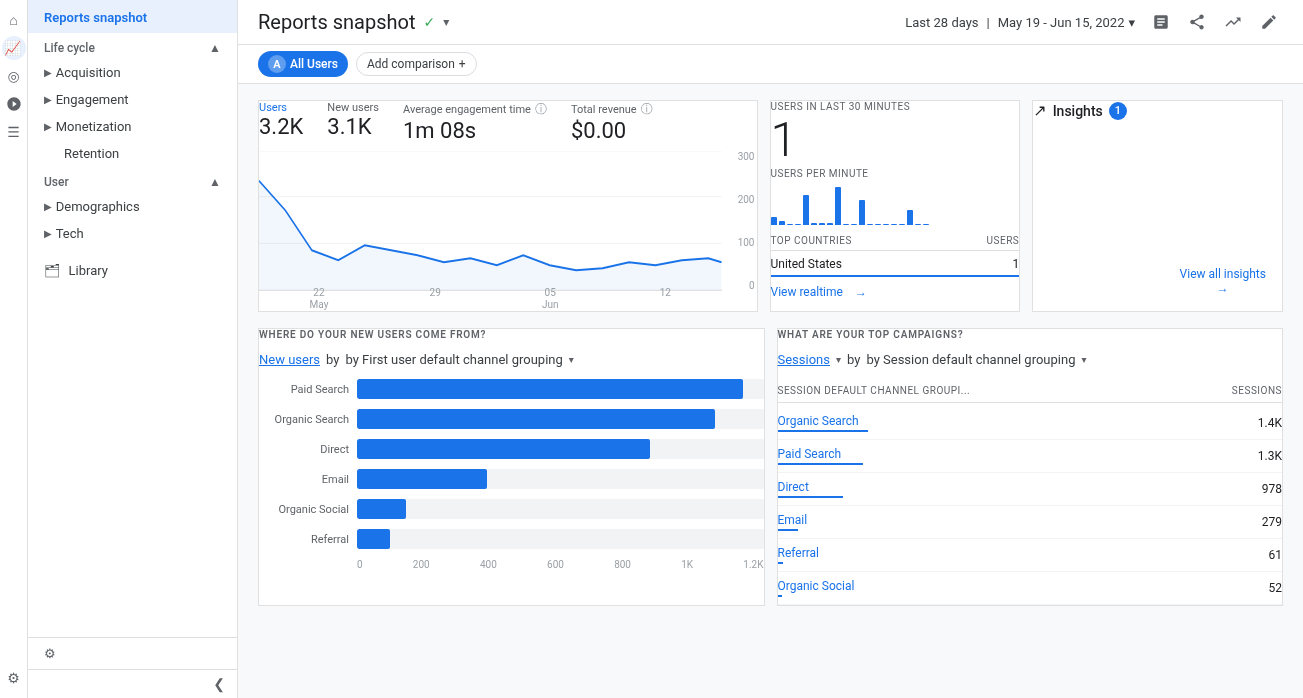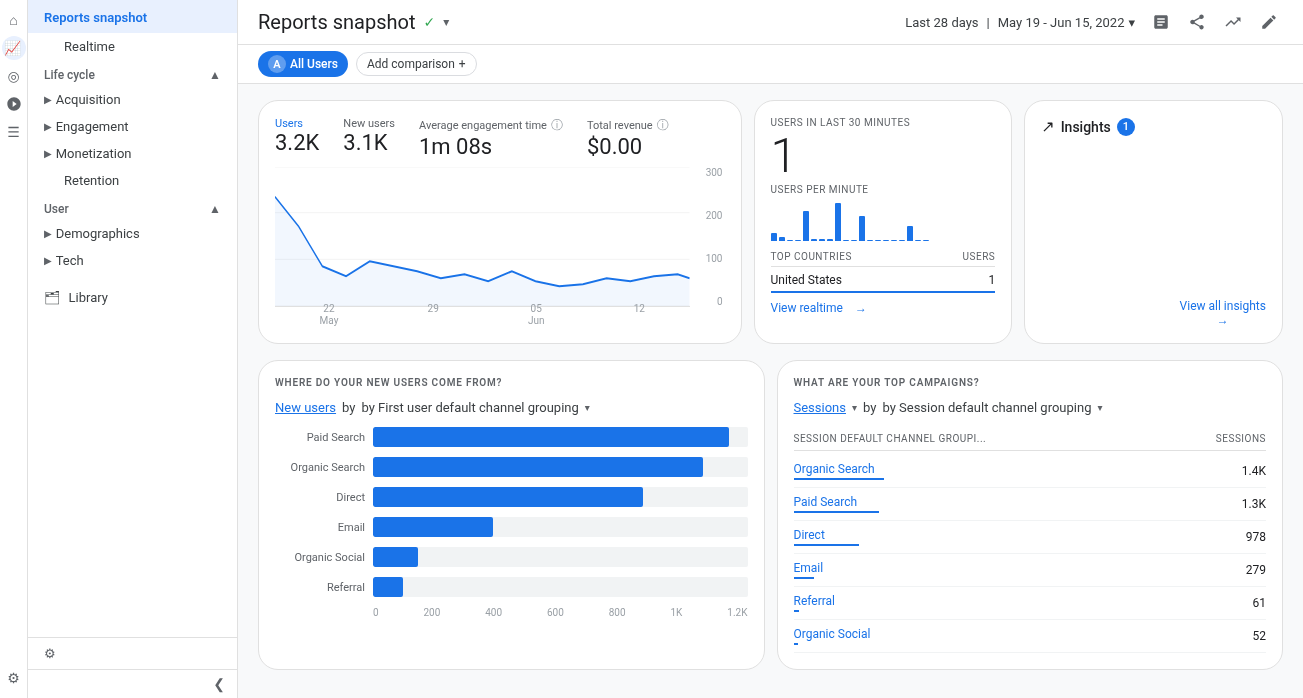--- a/index.html
+++ b/index.html
@@ -189,23 +189,22 @@
     }
 
     
     .cards-row {
       display: flex;
       gap: 12px;
       margin-bottom: 16px;
     }
     .card {
       background: #fff;
-      border-radius: 20px;
+      border-radius: 0;
       border: 1px solid #e0e0e0;
-      padding: 16px;
     }
     .card-main { flex: 2; }
     .card-realtime { flex: 1; }
     .card-insights { flex: 1; }
 
     .card-metrics {
       display: flex;
       gap: 24px;
       margin-bottom: 8px;
     }
@@ -538,21 +537,20 @@
         <path d="M12 2C6.48 2 2 6.48 2 12s4.48 10 10 10 10-4.48 10-10S17.52 2 12 2zm-2 14.5v-9l6 4.5-6 4.5z"></path>
       </svg>
   </div>
   <div class="icon-nav-item">☰</div>
   <div class="icon-nav-item icon-nav-bottom">⚙</div>
 </div>
 
 <div class="sidebar-wrapper" style="width:210px; background:#fff; border-right:1px solid #e0e0e0; display:flex; flex-direction:column; height:698px;">
   <div class="sidebar-scroll">
     <div class="sidebar-title">Reports snapshot</div>
-    <div class="sidebar-item-indent">Realtime</div>
 
     <div class="sidebar-section-header">
       <span>Life cycle</span>
       <span class="chevron">▲</span>
     </div>
     <div class="sidebar-item-with-arrow">
       <span class="sidebar-arrow">▶</span>
       <span>Acquisition</span>
     </div>
     <div class="sidebar-item-with-arrow">

